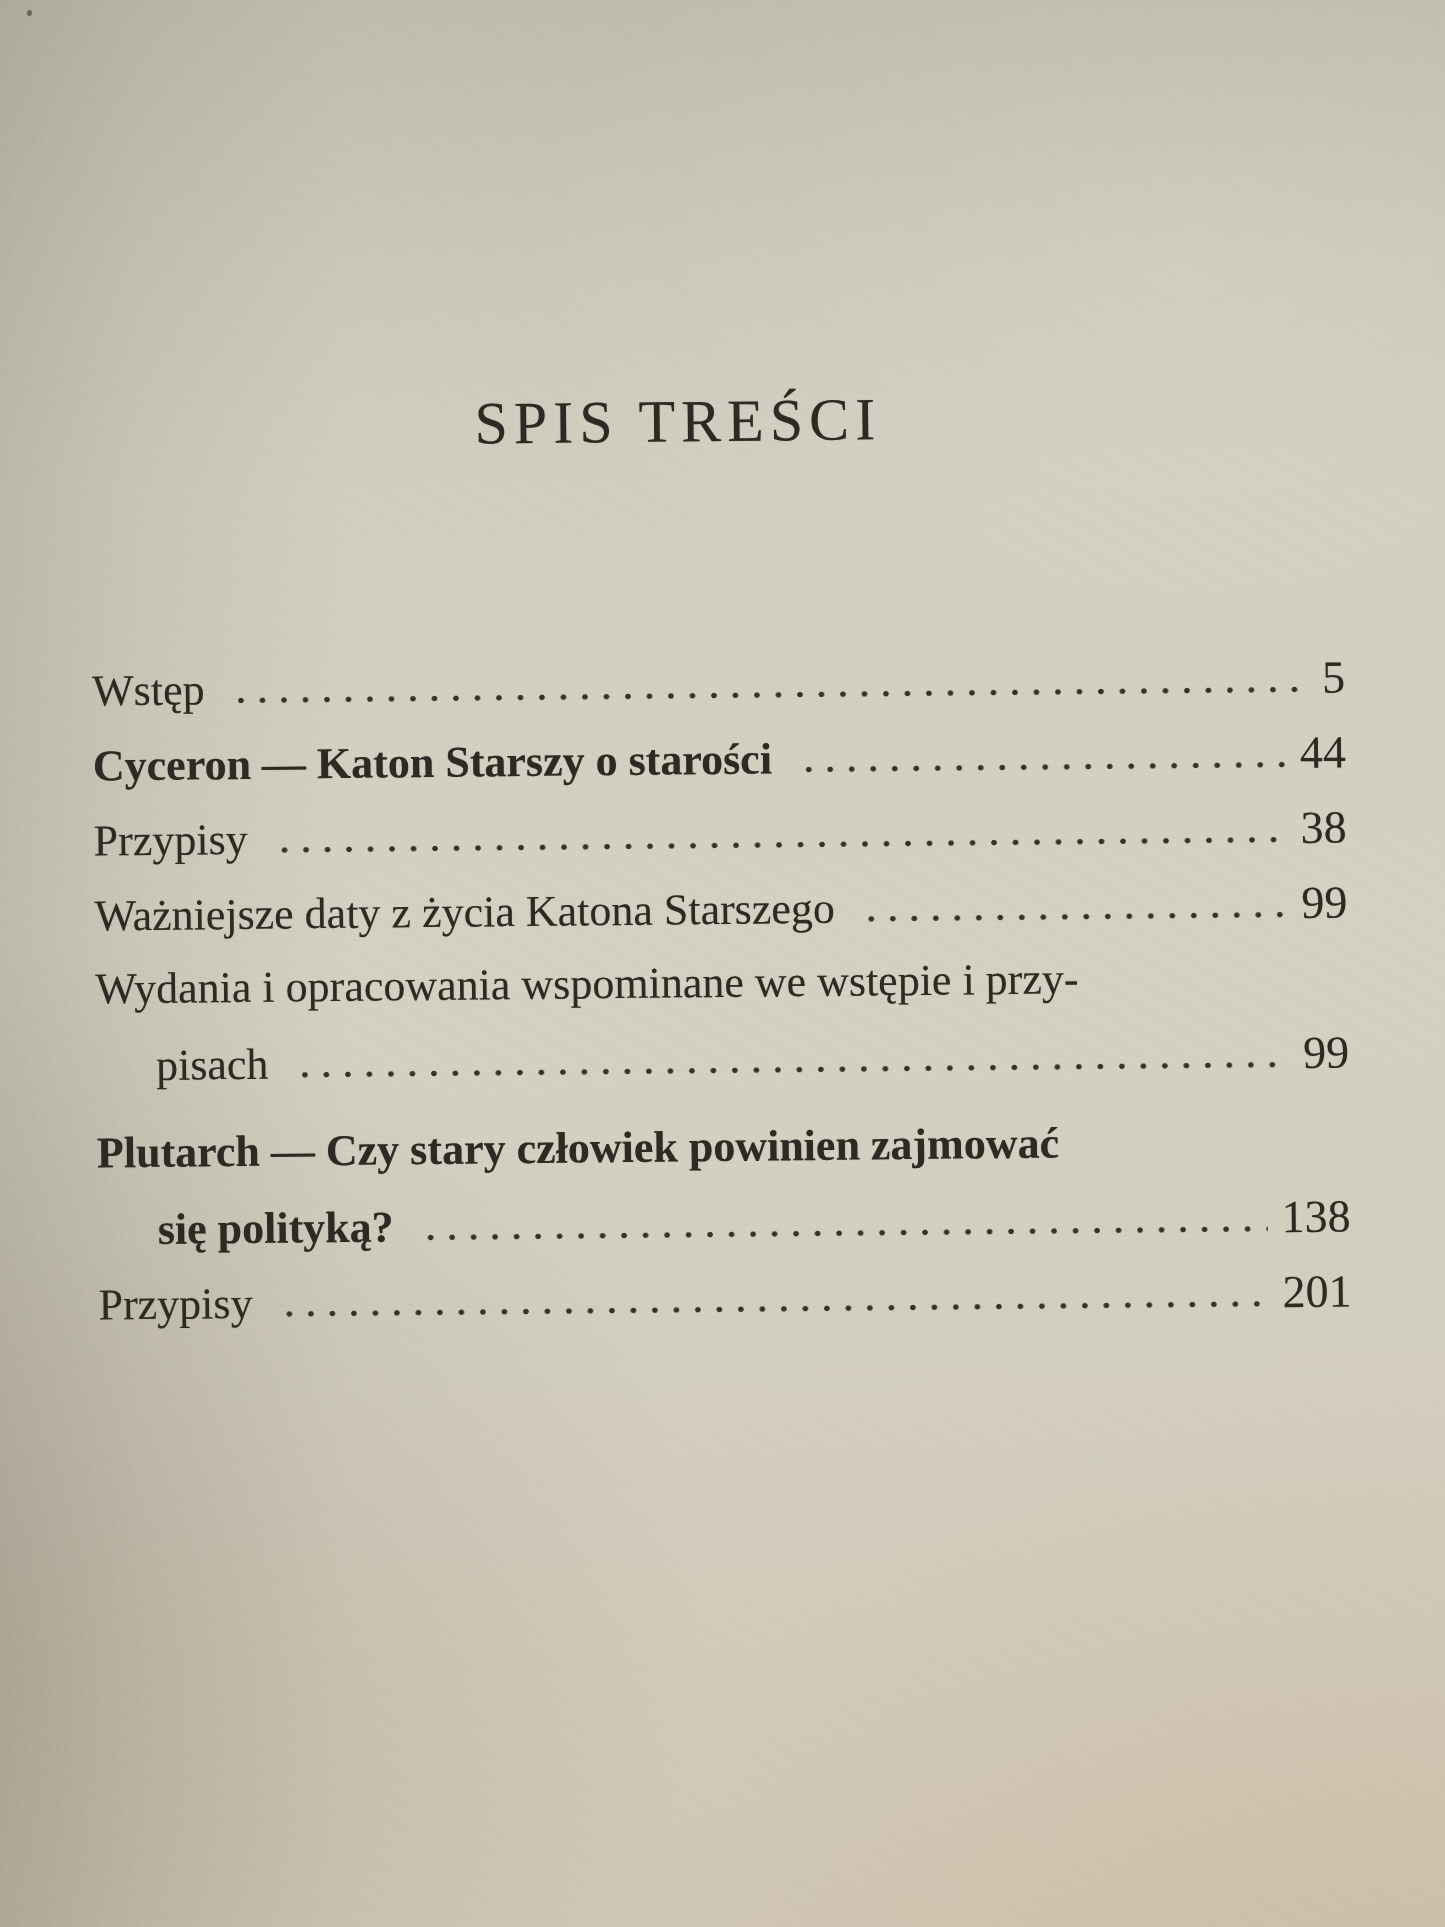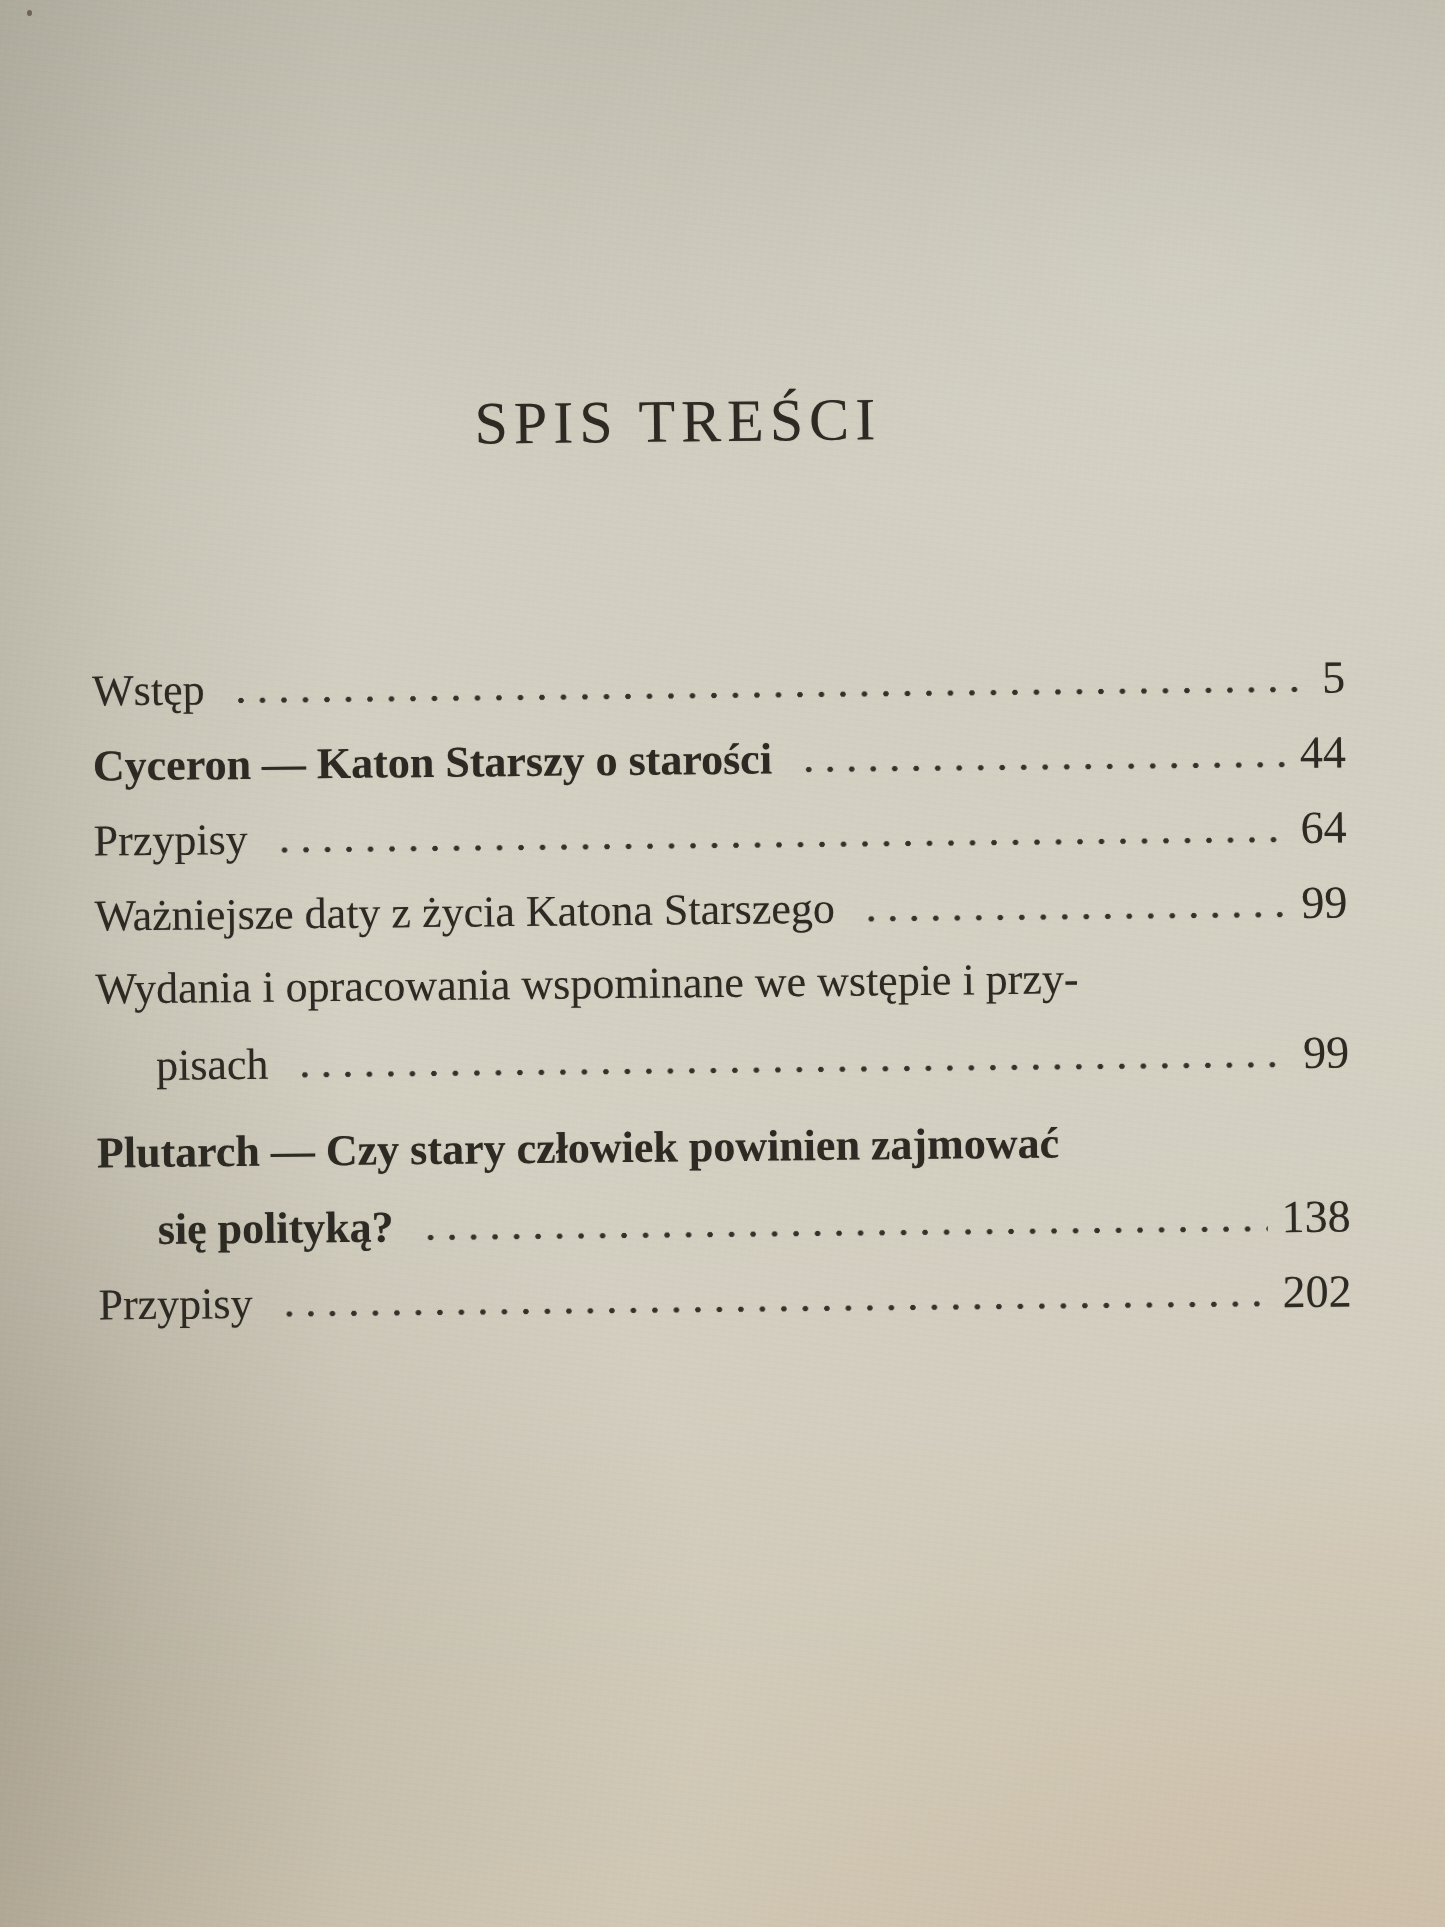--- a/index.html
+++ b/index.html
@@ -128,21 +128,21 @@
 
       <div class="row bold">
         <span class="label">Cyceron — Katon Starszy o starości</span>
         <span class="leader"></span>
         <span class="pagenum">44</span>
       </div>
 
       <div class="row">
         <span class="label">Przypisy</span>
         <span class="leader"></span>
-        <span class="pagenum">64</span>
+        <span class="pagenum">38</span>
       </div>
 
       <div class="row">
         <span class="label">Ważniejsze daty z życia Katona Starszego</span>
         <span class="leader"></span>
         <span class="pagenum">99</span>
       </div>
 
       <div class="row">
         <span class="label">Wydania i opracowania wspominane we wstępie i przy-</span>
@@ -158,18 +158,18 @@
       </div>
       <div class="row bold indent">
         <span class="label">się polityką?</span>
         <span class="leader"></span>
         <span class="pagenum">138</span>
       </div>
 
       <div class="row">
         <span class="label">Przypisy</span>
         <span class="leader"></span>
-        <span class="pagenum">202</span>
+        <span class="pagenum">201</span>
       </div>
 
     </div>
   </div>
 </div>
 
 </body></html>

